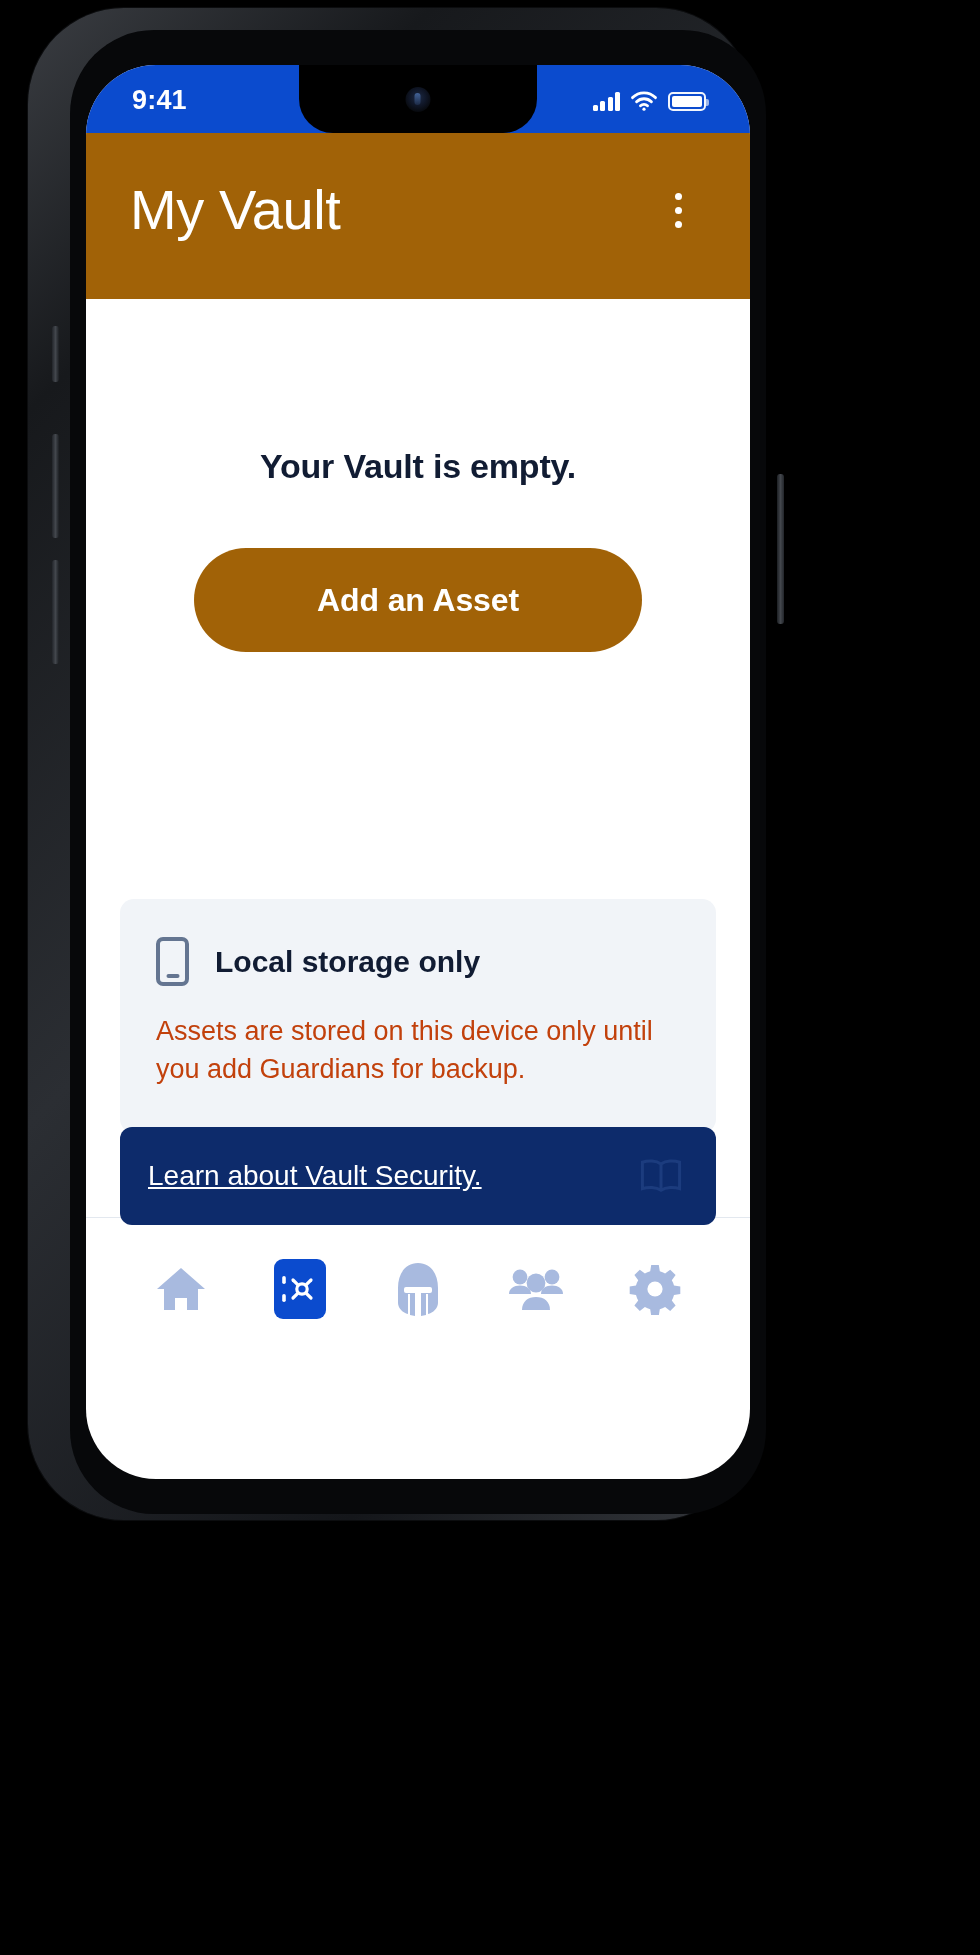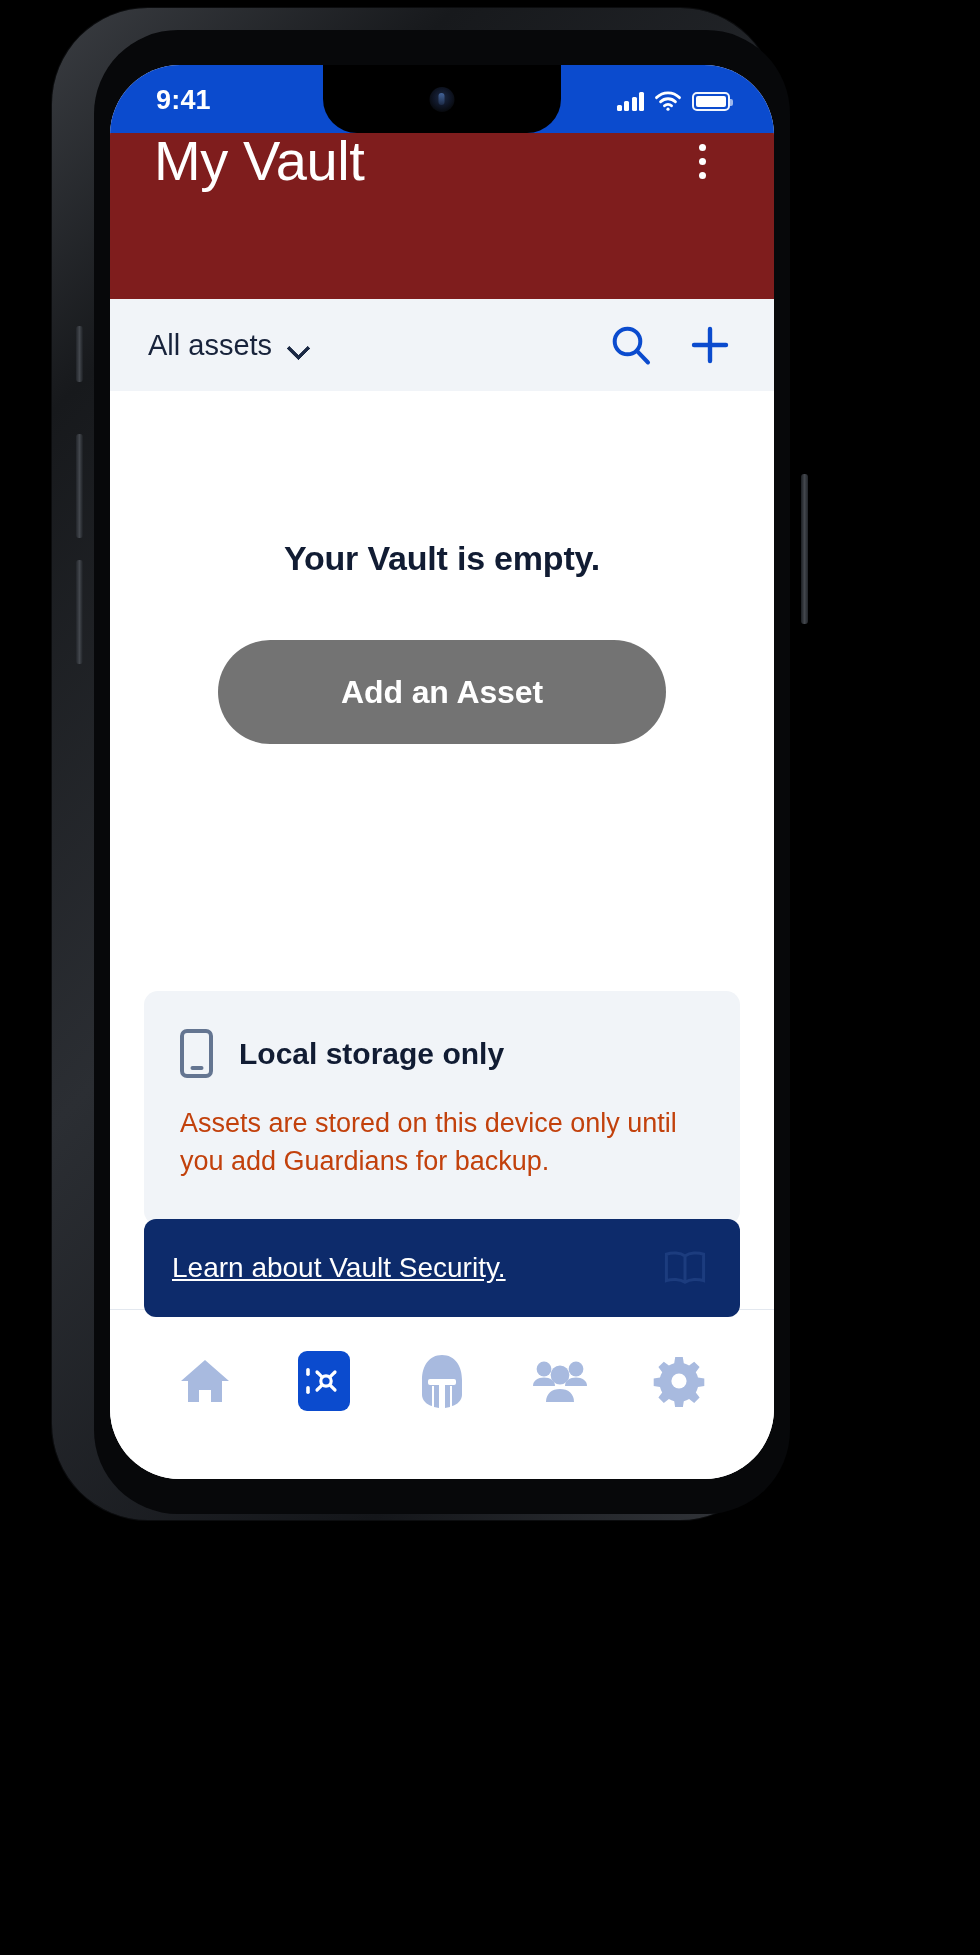--- a/index.html
+++ b/index.html
@@ -16,21 +16,20 @@
   #device-frame {
     position: absolute;
     left: 28px;
     top: 8px;
     width: 724px;
     height: 1512px;
     border-radius: 96px;
     background: linear-gradient(135deg, #3a3d42 0%, #17191c 18%, #2b2e33 50%, #14161a 82%, #35383d 100%);
     padding: 14px;
     box-shadow: 0 0 0 1px #0b0c0e;
-    margin-left: 24px;
   }
   #device-bezel {
     position: absolute;
     left: 42px;
     top: 22px;
     width: 696px;
     height: 1484px;
     border-radius: 84px;
     background: #07080a;
   }
@@ -138,24 +137,24 @@
     border-radius: 0 2px 2px 0;
   }
   #battery-fill {
     width: 100%; height: 100%;
     background: #ffffff;
     border-radius: 2px;
   }
 
   
   #app-bar {
-    background: #7f1d1d;
+    background: #a16207;
     height: 166px;
     display: flex;
-    align-items: flex-start;
+    align-items: center;
     justify-content: space-between;
     padding: 0 46px 12px 44px;
   }
   #app-title {
     color: #ffffff;
     font-size: 56px;
     font-weight: 300;
     letter-spacing: -0.4px;
     line-height: 1;
   }
@@ -229,21 +228,21 @@
     font-size: 34px;
     font-weight: bold;
     color: #111c33;
     letter-spacing: -0.2px;
   }
   #add-asset-button {
     margin-top: 54px;
     width: 448px;
     height: 104px;
     border-radius: 52px;
-    background: #737373;
+    background: #a16207;
     color: #ffffff;
     font-size: 32px;
     font-weight: bold;
     border: none;
     cursor: pointer;
     font-family: "Liberation Sans", sans-serif;
     letter-spacing: -0.1px;
     text-align: center;
   }
 
@@ -375,40 +374,20 @@
 
     <div id="app-bar">
       <div id="app-title">My Vault</div>
       <div id="overflow-menu">
         <span></span>
           <span></span>
           <span></span>
       </div>
     </div>
 
-    <div id="filter-bar">
-      <div id="filter-select">
-        <span id="filter-label">All assets</span>
-        <span class="chev"></span>
-      </div>
-      <div id="filter-actions">
-        <div class="icon-btn">
-          <svg width="42" height="42" viewBox="0 0 42 42">
-            <circle cx="17.5" cy="17.5" r="12.8" fill="none" stroke="#0B4BCE" stroke-width="4"></circle>
-            <line x1="26.9" y1="26.9" x2="38" y2="38.5" stroke="#0B4BCE" stroke-width="4" stroke-linecap="round"></line>
-          </svg>
-        </div>
-        <div class="icon-btn">
-          <svg width="44" height="44" viewBox="0 0 44 44">
-            <line x1="22" y1="6" x2="22" y2="38" stroke="#0B4BCE" stroke-width="4.4" stroke-linecap="round"></line>
-            <line x1="6" y1="22" x2="38" y2="22" stroke="#0B4BCE" stroke-width="4.4" stroke-linecap="round"></line>
-          </svg>
-        </div>
-      </div>
-    </div>
 
     <div id="content">
 
       <div id="empty-state">
         <div id="empty-title">Your Vault is empty.</div>
         <button id="add-asset-button">Add an Asset</button>
       </div>
 
       <div id="info-card">
         <div id="info-card-head">

